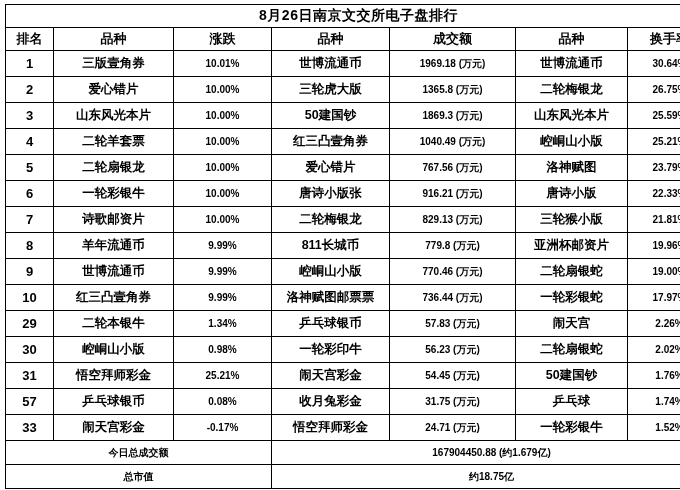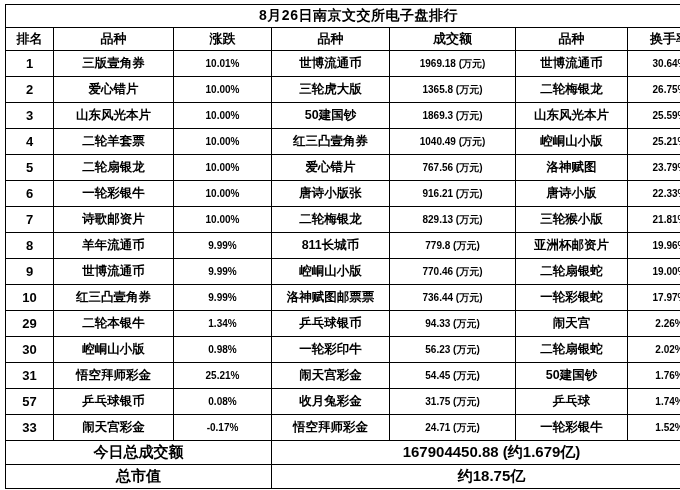--- a/index.html
+++ b/index.html
@@ -52,21 +52,21 @@
     font-weight: bold;
   }
   .num-cell {
     font-size: 10px;
   }
   .rank-cell {
     font-size: 13px;
   }
   .foot-cell {
     height: 23px;
-    font-size: 15px;
+    font-size: 10px;
     font-weight: bold;
   }
   .col-rank { width: 48px; }
   .col-name1 { width: 120px; }
   .col-chg { width: 98px; }
   .col-name2 { width: 118px; }
   .col-amt { width: 126px; }
   .col-name3 { width: 112px; }
   .col-turn { width: 84px; }
 </style>
@@ -186,21 +186,21 @@
         <td class="body-cell">洛神赋图邮票票</td>
         <td class="body-cell num-cell">736.44 (万元)</td>
         <td class="body-cell">一轮彩银蛇</td>
         <td class="body-cell num-cell">17.97%</td>
       </tr>
       <tr>
         <td class="body-cell rank-cell">29</td>
         <td class="body-cell">二轮本银牛</td>
         <td class="body-cell num-cell">1.34%</td>
         <td class="body-cell">乒乓球银币</td>
-        <td class="body-cell num-cell">94.33 (万元)</td>
+        <td class="body-cell num-cell">57.83 (万元)</td>
         <td class="body-cell">闹天宫</td>
         <td class="body-cell num-cell">2.26%</td>
       </tr>
       <tr>
         <td class="body-cell rank-cell">30</td>
         <td class="body-cell">崆峒山小版</td>
         <td class="body-cell num-cell">0.98%</td>
         <td class="body-cell">一轮彩印牛</td>
         <td class="body-cell num-cell">56.23 (万元)</td>
         <td class="body-cell">二轮扇银蛇</td>

